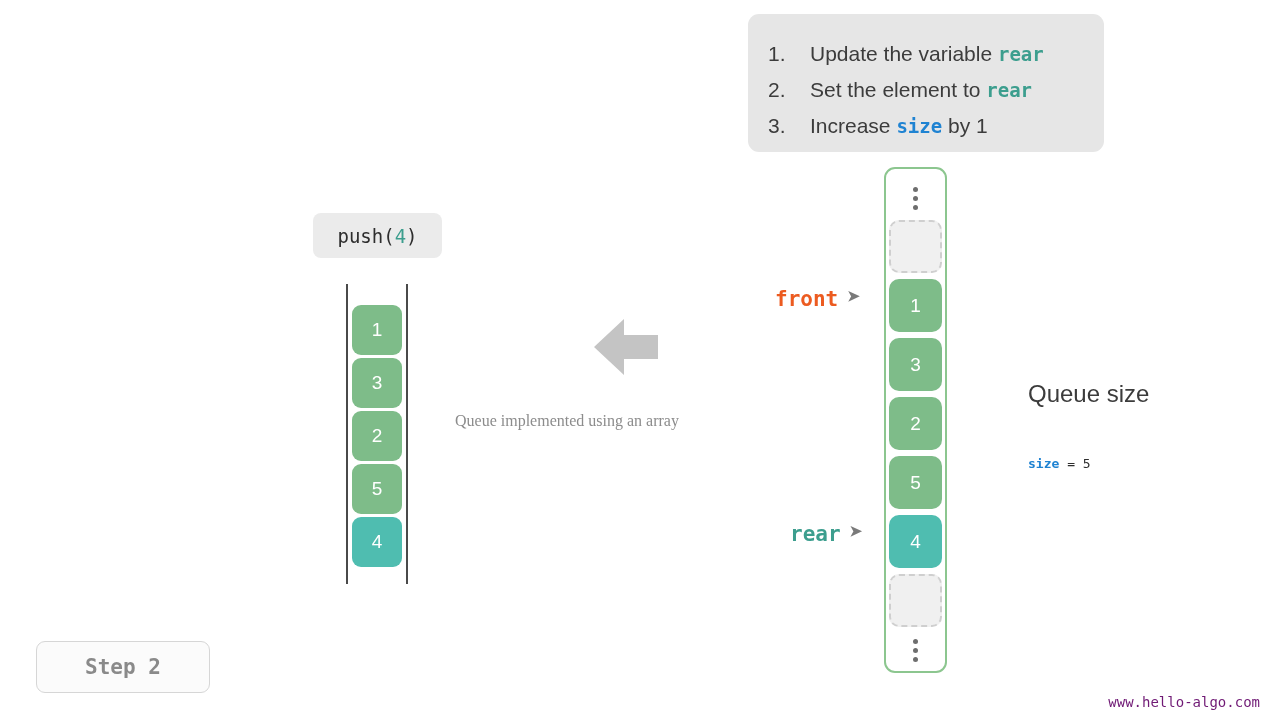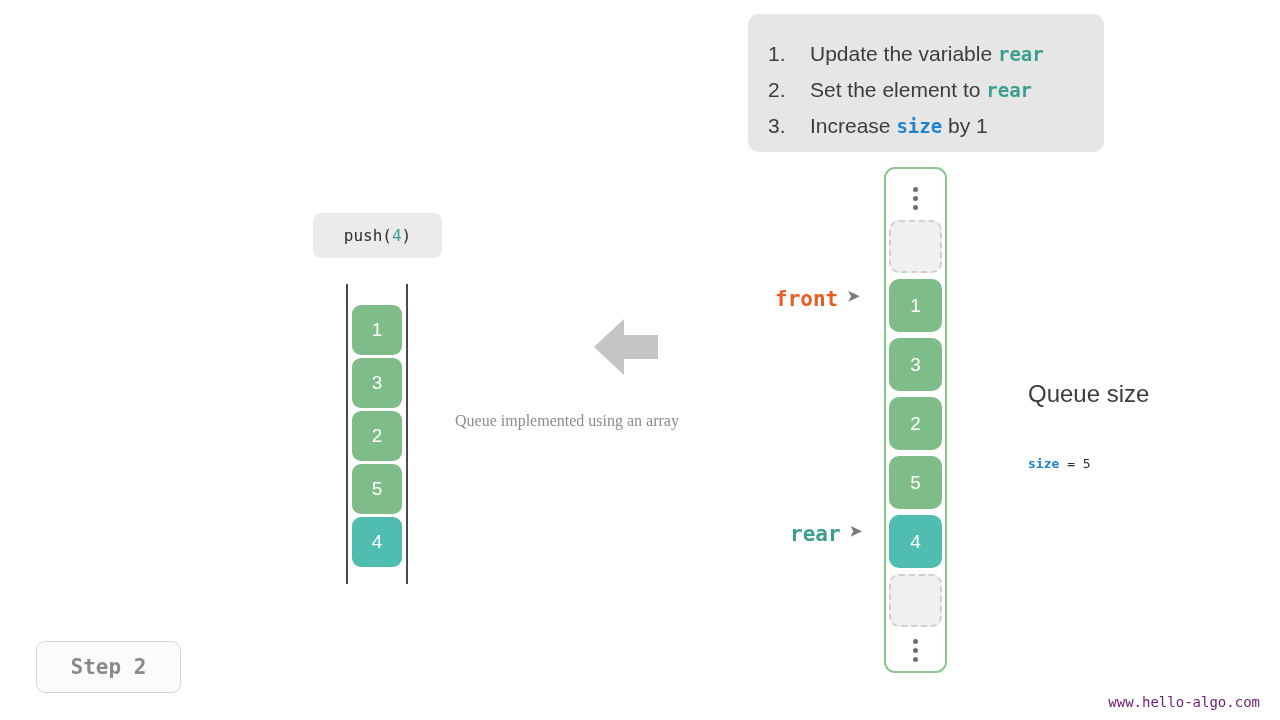--- a/index.html
+++ b/index.html
@@ -56,21 +56,21 @@
     left: 313px;
     top: 213px;
     width: 129px;
     height: 45px;
     background: #ebebeb;
     border-radius: 8px;
     display: flex;
     align-items: center;
     justify-content: center;
     font-family: "DejaVu Sans Mono", monospace;
-    font-size: 16px;
+    font-size: 19px;
     color: #2e2e2e;
     white-space: pre;
   }
 
   
   #left-array {
     position: absolute;
     left: 346px;
     top: 284px;
     width: 62px;
@@ -220,21 +220,21 @@
   #queue-size-expr .sz {
     font-weight: bold;
     color: #1f83d2;
   }
 
   
   #step-badge {
     position: absolute;
     left: 36px;
     top: 641px;
-    width: 145px;
+    width: 174px;
     height: 52px;
     background: #fbfbfb;
     border: 1px solid #d6d6d6;
     border-radius: 9px;
     display: flex;
     align-items: center;
     justify-content: center;
     font-family: "DejaVu Sans Mono", monospace;
     font-weight: bold;
     font-size: 21px;

